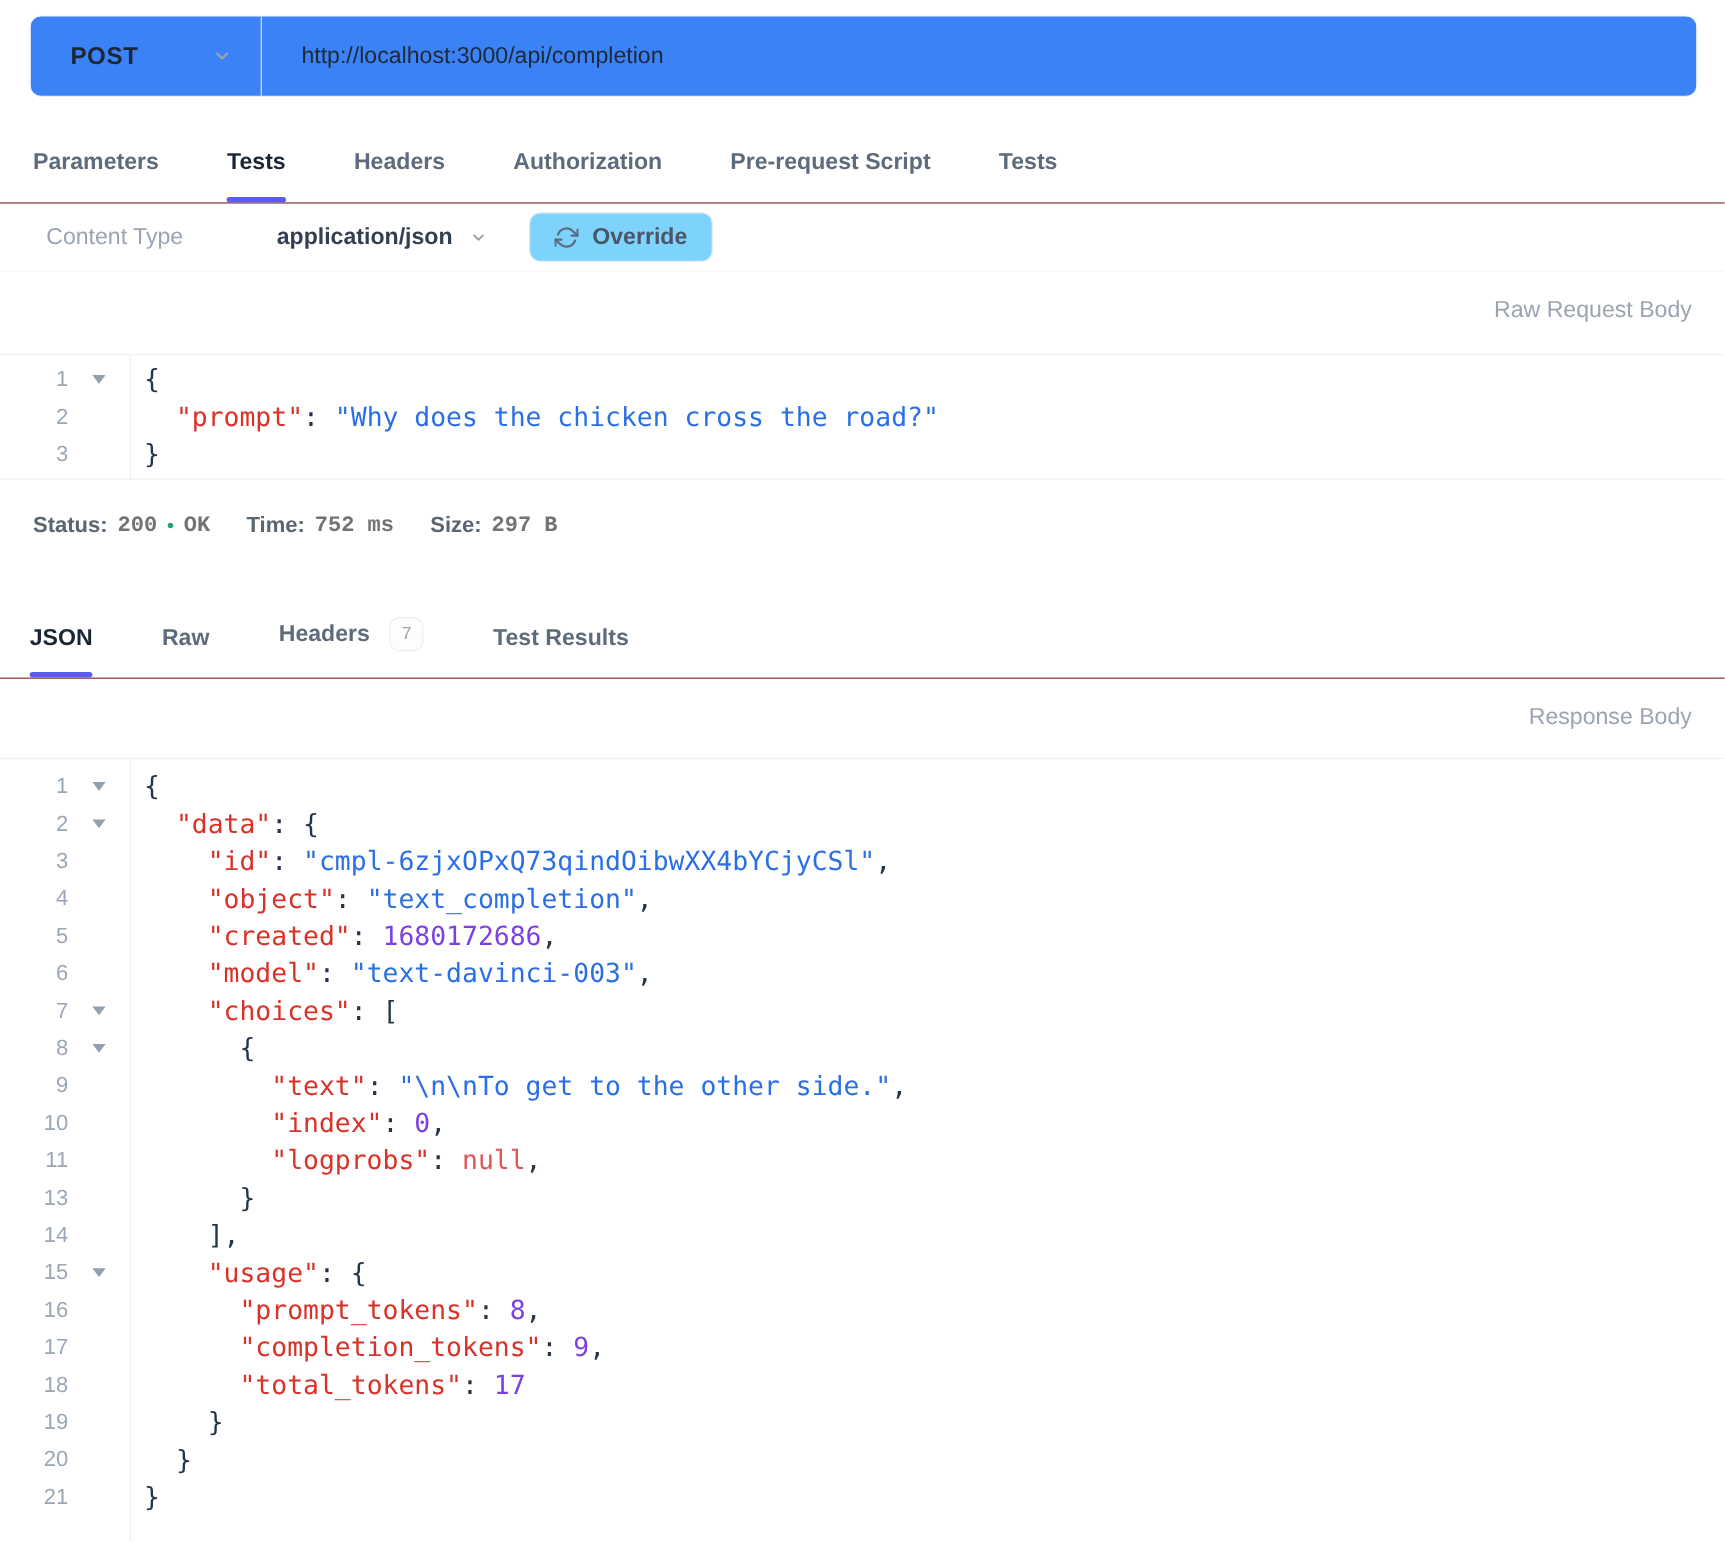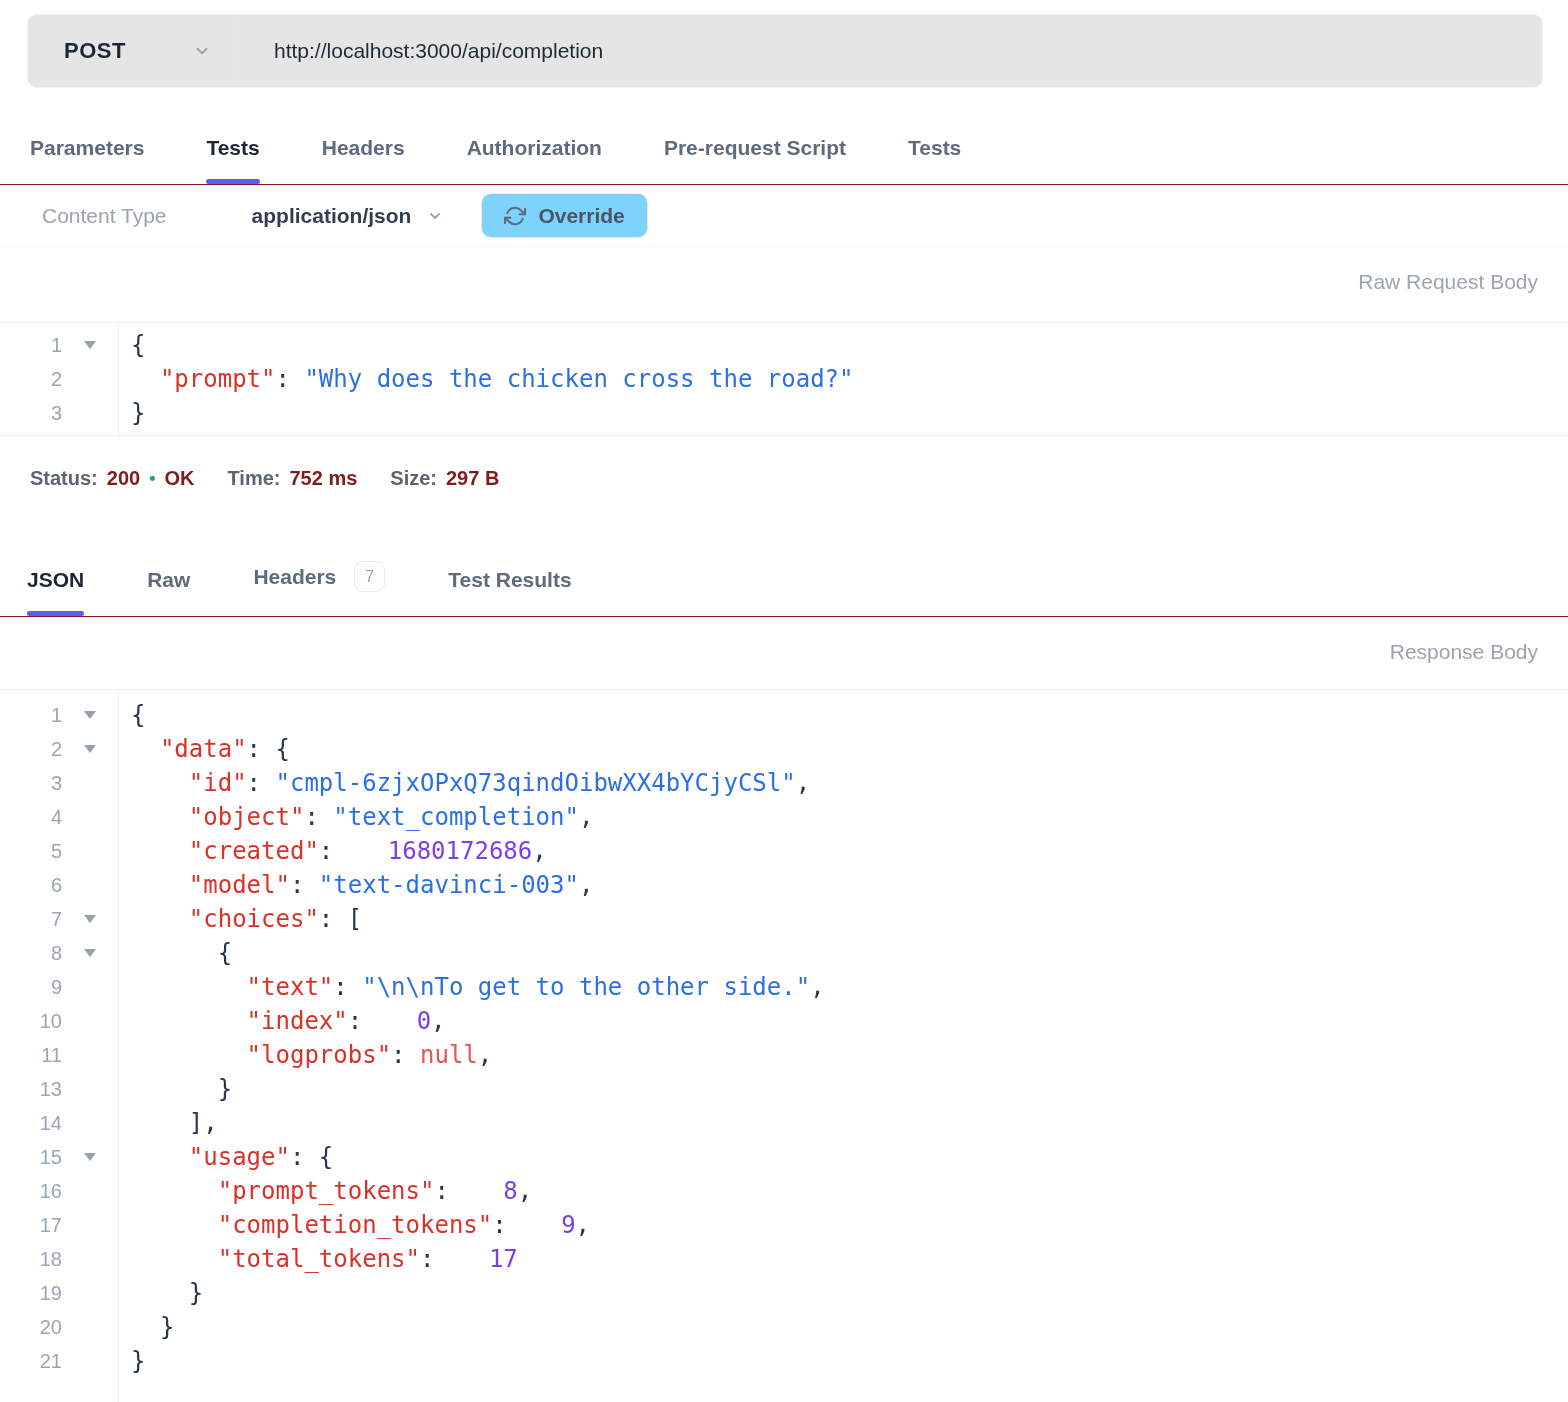--- a/index.html
+++ b/index.html
@@ -6,21 +6,21 @@
   html,body { background:#ffffff; }
   body {
     width:1568px; height:1402px; overflow:hidden;
     font-family:"Liberation Sans", sans-serif;
     color:#1e2937;
   }
 
   
   .url-bar {
     margin:14px 25px 0 27px; height:74px;
-    background:#e5e5e5; border:1px solid #f0f3f6; border-radius:10px;
+    background:#3b82f6; border:1px solid #f0f3f6; border-radius:10px;
     display:flex; align-items:stretch;
   }
   .method {
     width:210px; display:flex; align-items:center; justify-content:space-between;
     padding:0 26px 0 36px; border-right:1px solid #e5e9ef; cursor:pointer;
   }
   .method-label { font-size:22px; font-weight:700; letter-spacing:.5px; color:#1b2636; }
   .chevron { display:inline-flex; }
   .url-field {
     flex:1; display:flex; align-items:center; padding-left:36px;
@@ -90,31 +90,31 @@
     border-left:6px solid transparent; border-right:6px solid transparent;
     border-top:8px solid #93a0ad;
   }
   .code {
     white-space:pre; padding-left:13px;
     font-family:"DejaVu Sans Mono", monospace; font-size:24px; line-height:34px;
   }
   .tok-p { color:#26344b; }
   .tok-k { color:#d93229; }
   .tok-s { color:#2b6fe4; }
-  .tok-n { color:#7c3fe4;margin-left:40px; }
+  .tok-n { color:#7c3fe4; }
   .tok-u { color:#e25555; }
 
   
   .status-row {
     padding:31px 30px 24px; display:flex; align-items:center; gap:33px;
     font-size:20px; font-weight:600;text-align:center;
   }
   .status-group { display:flex; align-items:center; gap:9px; }
   .status-key { color:#5b6570; }
-  .status-val { color:#7f1d1d; }
+  .status-val { color:#737373;font-family:Liberation Mono, monospace; }
   .status-dot { color:#16a57a; font-size:18px; }
 
   
   .tabs-row.resp { height:103px; padding-left:27px; gap:63px; }
 </style>
 </head>
 <body>
 
 <div class="url-bar">
   <div class="method">

